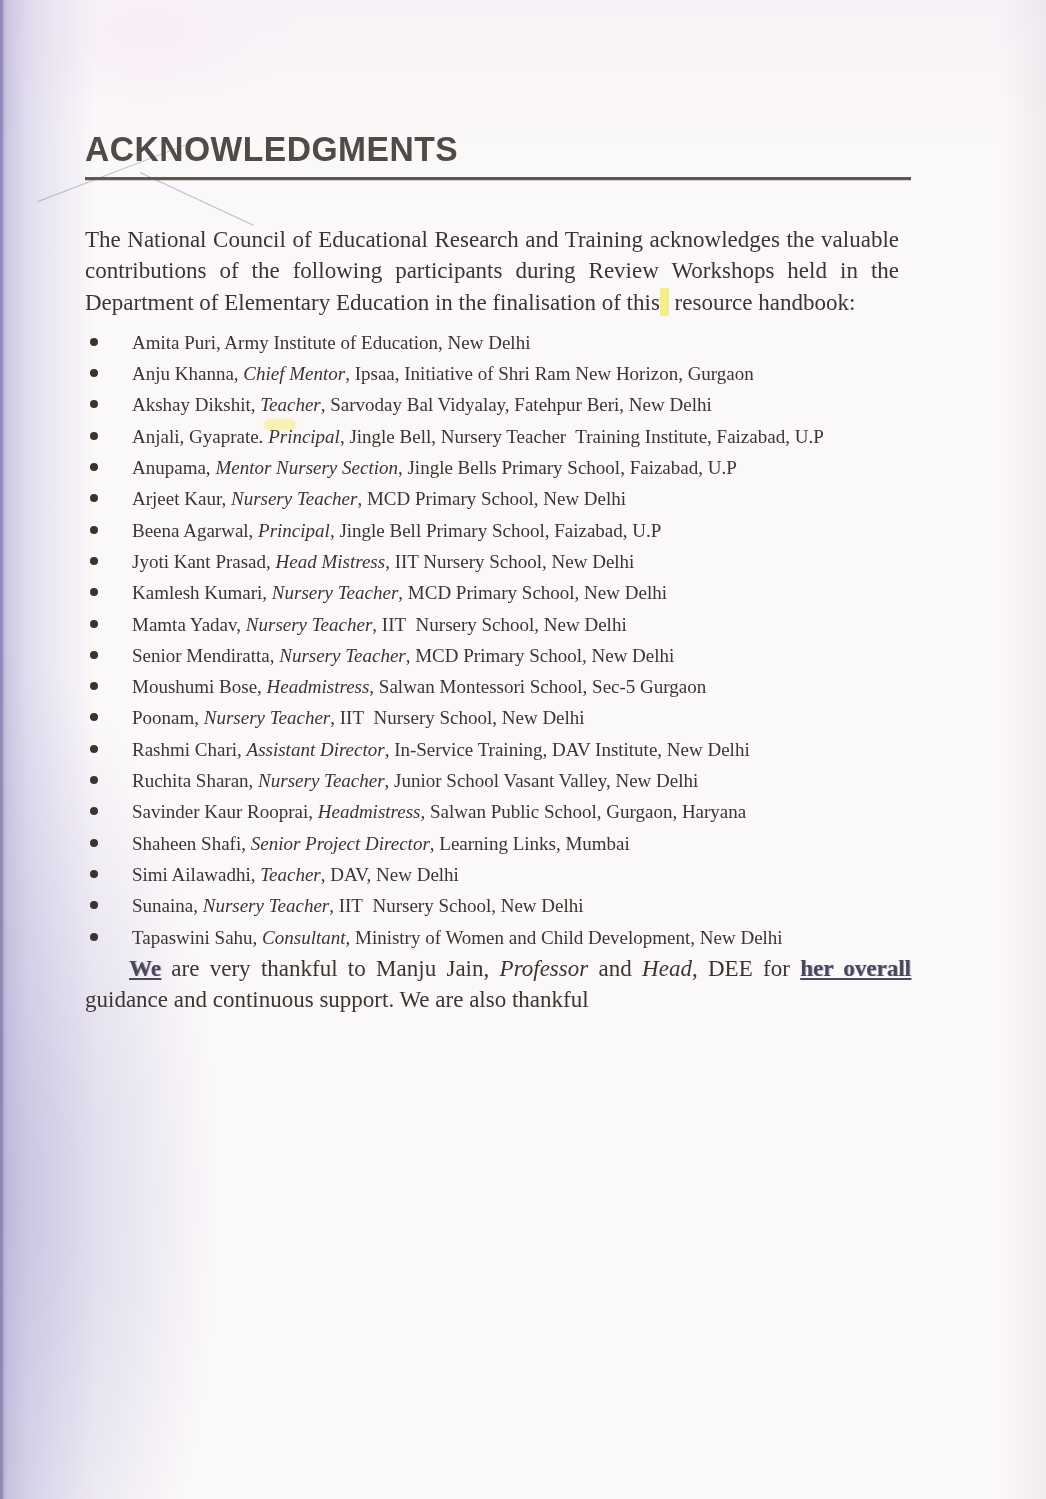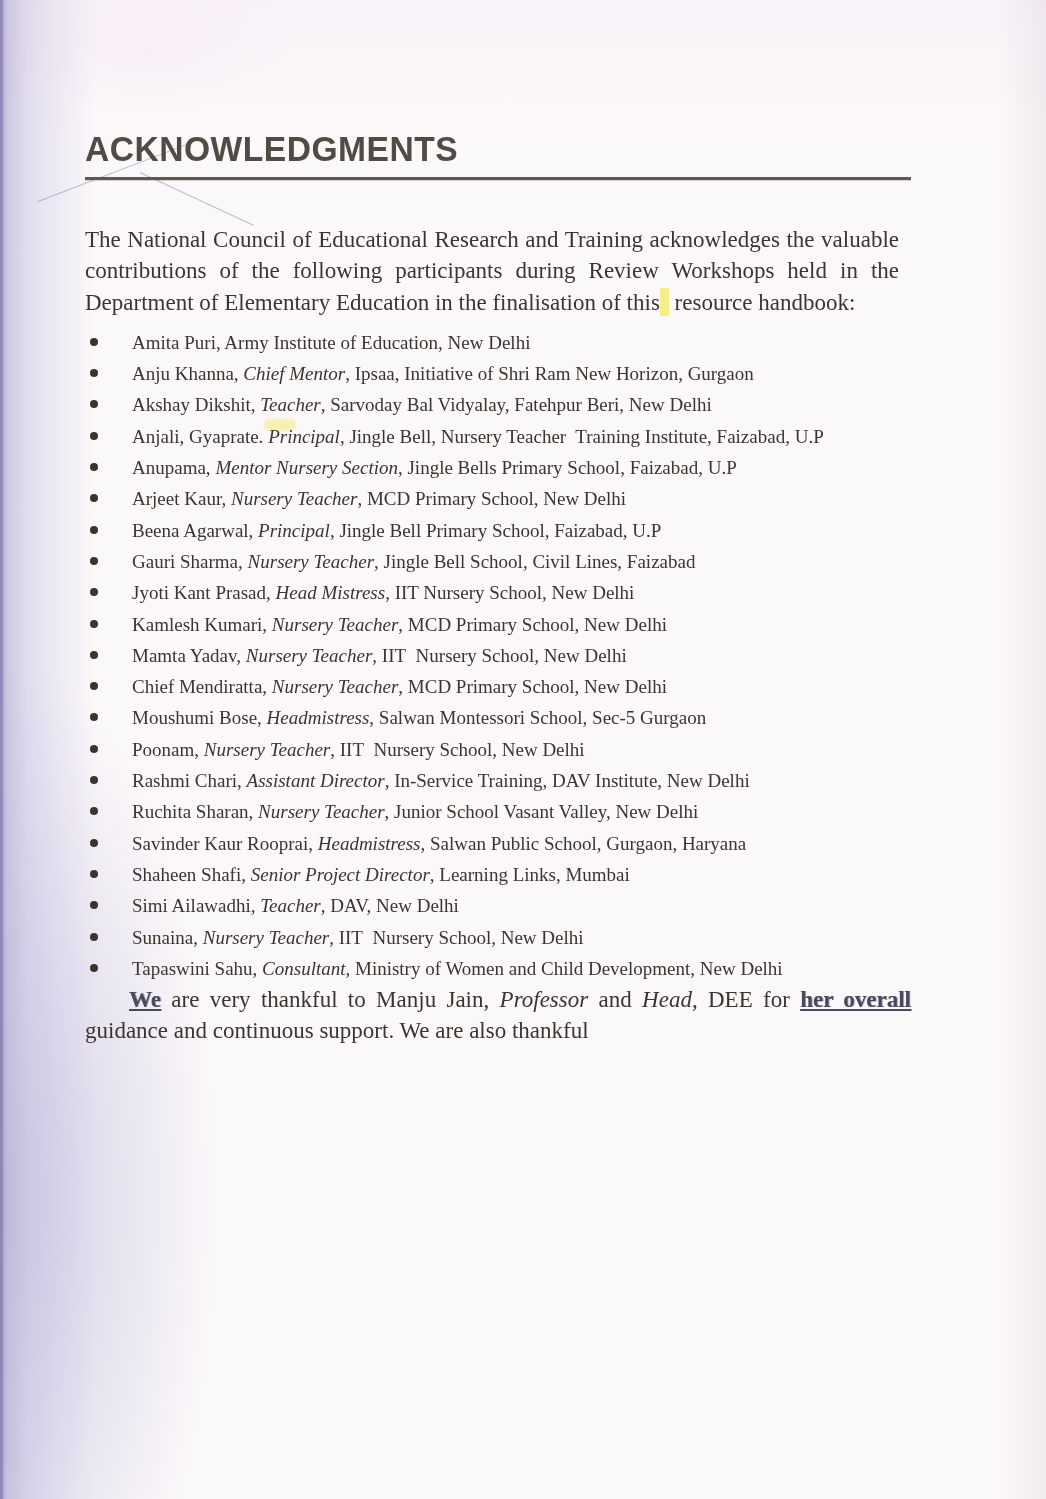--- a/index.html
+++ b/index.html
@@ -125,25 +125,24 @@
     <div class="rule"></div>
     <p class="intro"><span>The National Council of Educational Research and Training acknowledges the valuable contributions of the following participants during Review Workshops held in the Department of Elementary Education in the finalisation of this</span><span class="hl"></span><span> resource handbook:</span></p>
     <ul class="participants">
         <li><span class="bullet"></span><span>Amita Puri, Army Institute of Education, New Delhi</span></li>
         <li><span class="bullet"></span><span>Anju Khanna, </span><i>Chief Mentor</i><span>, Ipsaa, Initiative of Shri Ram New Horizon, Gurgaon</span></li>
         <li><span class="bullet"></span><span>Akshay Dikshit, </span><i>Teacher</i><span>, Sarvoday Bal Vidyalay, Fatehpur Beri, New Delhi</span></li>
         <li><span class="bullet"></span><span>Anjali, Gyaprate. </span><i>Principal</i><span>, Jingle Bell, Nursery Teacher&nbsp; Training Institute, Faizabad, U.P</span></li>
         <li><span class="bullet"></span><span>Anupama, </span><i>Mentor Nursery Section</i><span>, Jingle Bells Primary School, Faizabad, U.P</span></li>
         <li><span class="bullet"></span><span>Arjeet Kaur, </span><i>Nursery Teacher</i><span>, MCD Primary School, New Delhi</span></li>
         <li><span class="bullet"></span><span>Beena Agarwal, </span><i>Principal</i><span>, Jingle Bell Primary School, Faizabad, U.P</span></li>
-        <li><span class="bullet"></span><span>Gauri Sharma, </span><i>Nursery Teacher</i><span>, Jingle Bell School, Civil Lines, Faizabad</span></li>
         <li><span class="bullet"></span><span>Jyoti Kant Prasad, </span><i>Head Mistress</i><span>, IIT Nursery School, New Delhi</span></li>
         <li><span class="bullet"></span><span>Kamlesh Kumari, </span><i>Nursery Teacher</i><span>, MCD Primary School, New Delhi</span></li>
         <li><span class="bullet"></span><span>Mamta Yadav, </span><i>Nursery Teacher</i><span>, IIT&nbsp; Nursery School, New Delhi</span></li>
-        <li><span class="bullet"></span><span>Chief Mendiratta, </span><i>Nursery Teacher</i><span>, MCD Primary School, New Delhi</span></li>
+        <li><span class="bullet"></span><span>Senior Mendiratta, </span><i>Nursery Teacher</i><span>, MCD Primary School, New Delhi</span></li>
         <li><span class="bullet"></span><span>Moushumi Bose, </span><i>Headmistress</i><span>, Salwan Montessori School, Sec-5 Gurgaon</span></li>
         <li><span class="bullet"></span><span>Poonam, </span><i>Nursery Teacher</i><span>, IIT&nbsp; Nursery School, New Delhi</span></li>
         <li><span class="bullet"></span><span>Rashmi Chari, </span><i>Assistant Director</i><span>, In-Service Training, DAV Institute, New Delhi</span></li>
         <li><span class="bullet"></span><span>Ruchita Sharan, </span><i>Nursery Teacher</i><span>, Junior School Vasant Valley, New Delhi</span></li>
         <li><span class="bullet"></span><span>Savinder Kaur Rooprai, </span><i>Headmistress</i><span>, Salwan Public School, Gurgaon, Haryana</span></li>
         <li><span class="bullet"></span><span>Shaheen Shafi, </span><i>Senior Project Director</i><span>, Learning Links, Mumbai</span></li>
         <li><span class="bullet"></span><span>Simi Ailawadhi, </span><i>Teacher</i><span>, DAV, New Delhi</span></li>
         <li><span class="bullet"></span><span>Sunaina, </span><i>Nursery Teacher</i><span>, IIT&nbsp; Nursery School, New Delhi</span></li>
         <li><span class="bullet"></span><span>Tapaswini Sahu, </span><i>Consultant</i><span>, Ministry of Women and Child Development, New Delhi</span></li>
       </ul>

